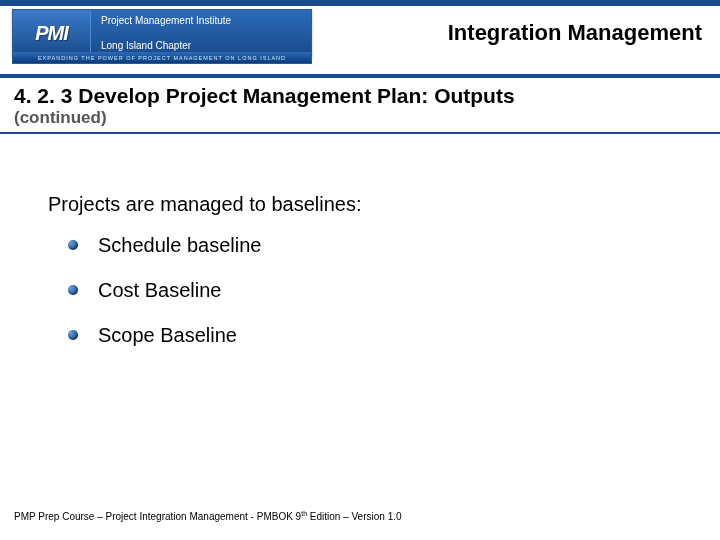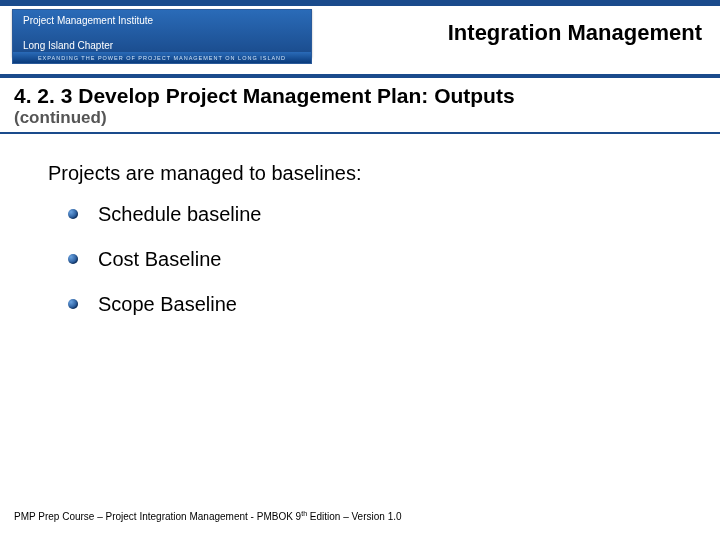--- a/index.html
+++ b/index.html
@@ -98,20 +98,21 @@
     font-size: 17px;
     color: #555;
   }
   .thin-line {
     height: 2px;
     background: #1a4b8c;
     margin-top: 2px;
   }
   .content {
     padding: 28px 0 0 48px;
+    margin-top: 31px;
   }
   .intro {
     font-family: Arial, sans-serif;
     font-size: 20px;
     color: #000;
     margin-bottom: 18px;
   }
   .bullet-list {
     list-style: none;
     padding-left: 20px;
@@ -144,20 +145,23 @@
   }
   .footer sup { font-size: 7px; }
 </style>
 </head>
 <body>
 
 <div class="top-bar"></div>
 
 <div class="header-row">
   <div class="logo-block">
+    <div class="logo-mark">
+      <span class="logo-mark-inner">PMI</span>
+    </div>
     <div class="logo-text">
       <span>Project Management Institute</span>
       <span>Long Island Chapter</span>
     </div>
   </div>
   <div class="header-title">Integration Management</div>
 </div>
 <div class="logo-banner">EXPANDING THE POWER OF PROJECT MANAGEMENT ON LONG ISLAND</div>
 
 <div class="divider"></div>

